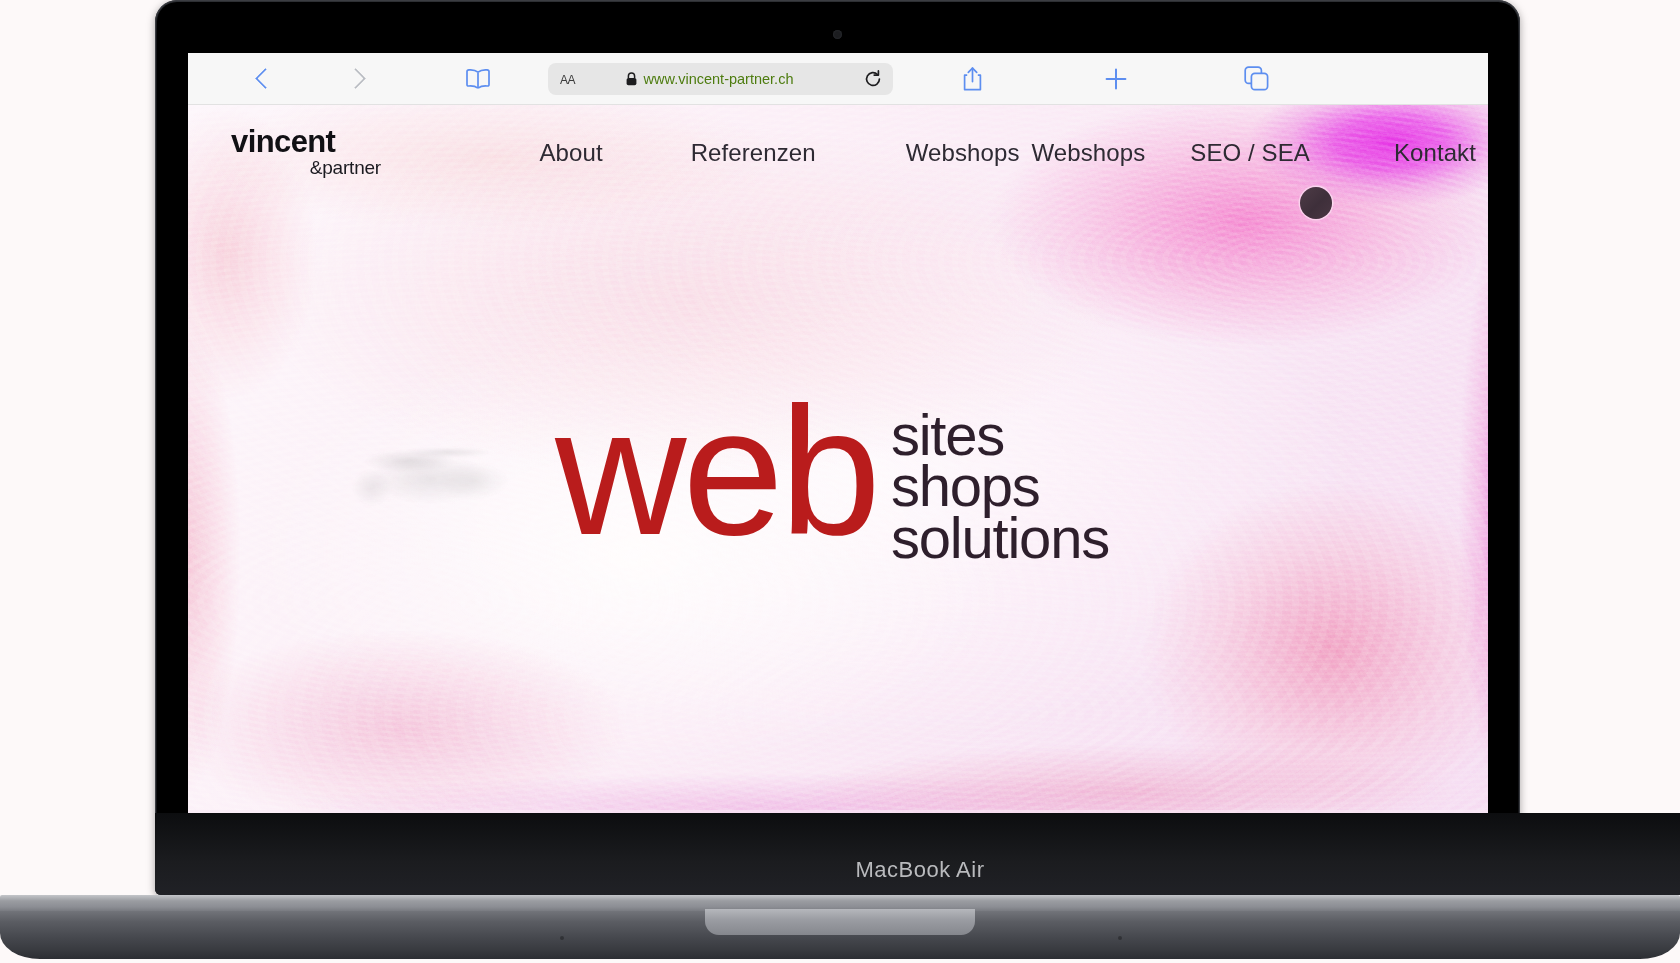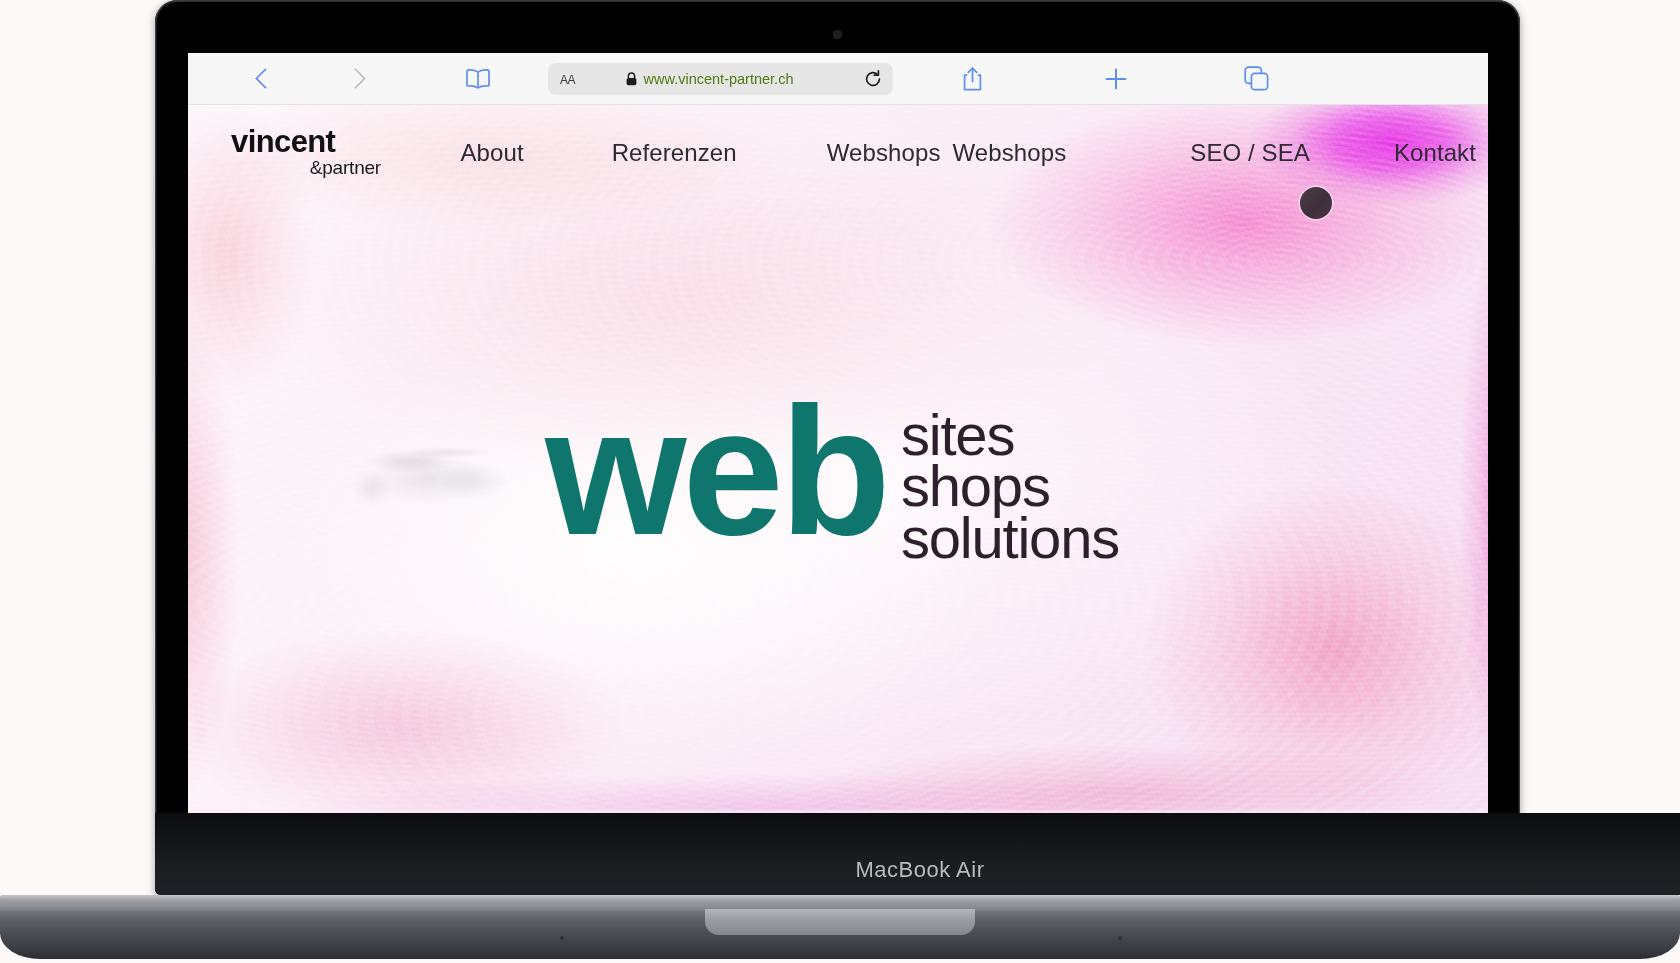--- a/index.html
+++ b/index.html
@@ -330,21 +330,21 @@
     color: #2e2a33;
     letter-spacing: .1px;
     cursor: pointer;
     padding: 6px 0;
     white-space: nowrap;
   }
   #nav-about       { margin-left: 72px; }
   #nav-referenzen  { margin-left: 76px; }
   #nav-webdesign   { margin-left: 78px; }
   #nav-webshops    { }
-  #nav-seosea      { margin-left: 112px; }
+  #nav-seosea      { margin-left: 33px; }
   #nav-kontakt     { margin-left: 72px; margin-right: 4px;}
 
   
   #hero-dot {
     position: absolute;
     left: 1112px;
     top: 82px;
     width: 32px;
     height: 32px;
     border-radius: 50%;
@@ -366,24 +366,24 @@
     justify-content: center;
     z-index: 5;
   }
   #hero-inner {
     display: flex;
     align-items: flex-start;
     transform: translate(-6px, 22px);
   }
   #hero-web {
     font-size: 182px;
-    font-weight: 700;
+    font-weight: 400;
     letter-spacing: -4px;
     line-height: .80;
-    color: #0f766e;
+    color: #b91c1c;
   }
   #hero-stack {
     display: flex;
     flex-direction: column;
     margin-left: 14px;
     margin-top: 10px;
   }
   .hero-word {
     font-size: 58px;
     font-weight: 400;

